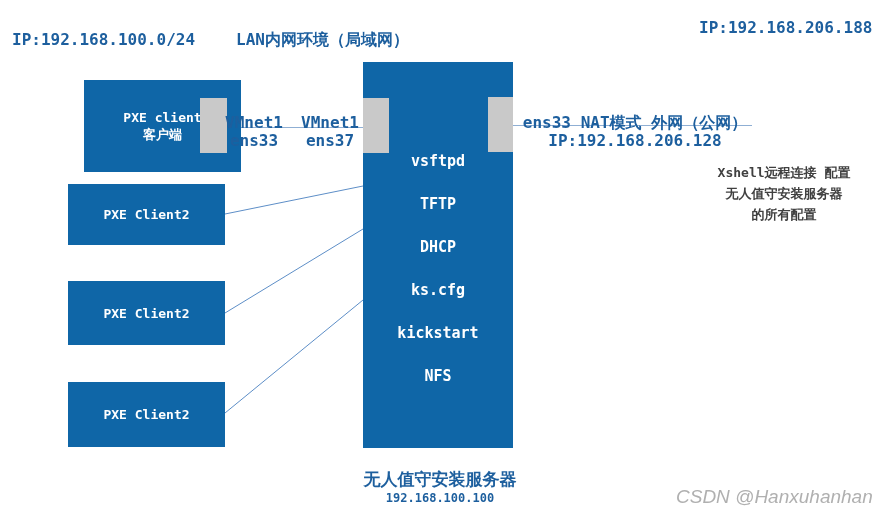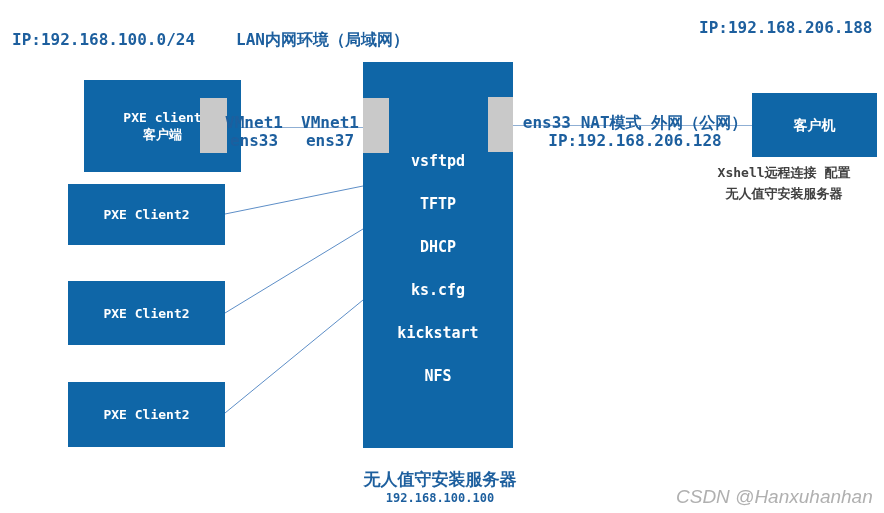--- a/index.html
+++ b/index.html
@@ -123,23 +123,20 @@
 
   <div class="server-box">
     <div>vsftpd</div>
     <div>TFTP</div>
     <div>DHCP</div>
     <div>ks.cfg</div>
     <div>kickstart</div>
     <div>NFS</div>
   </div>
 
-  <div class="blue-box" style="left:752px; top:93px; width:125px; height:64px; font-size:14px;">
-    <div>客户机</div>
-  </div>
 
   <div class="port" style="left:200px; top:98px; width:27px; height:55px;"></div>
   <div class="port" style="left:363px; top:98px; width:26px; height:55px;"></div>
   <div class="port" style="left:488px; top:97px; width:25px; height:55px;"></div>
 
   <div class="lbl center" style="left:222px; top:90px; width:64px;">
     <div>VMnet1</div>
     <div>ens33</div>
   </div>
   <div class="lbl center" style="left:298px; top:90px; width:64px;">
@@ -147,20 +144,21 @@
     <div>ens37</div>
   </div>
   <div class="lbl center" style="left:514px; top:90px; width:242px;">
     <div>ens33 NAT模式 外网（公网）</div>
     <div>IP:192.168.206.128</div>
   </div>
 
   <div class="note" style="left:690px; top:162px; width:188px;">
     <div>Xshell远程连接 配置</div>
     <div>无人值守安装服务器</div>
+    <div>的所有配置</div>
   </div>
 
   <div class="caption" style="left:352px; top:470px; width:176px;">
     <div>无人值守安装服务器</div>
     <div class="ip-line">192.168.100.100</div>
   </div>
 
   <div class="watermark">CSDN @Hanxuhanhan</div>
 
 </div>

